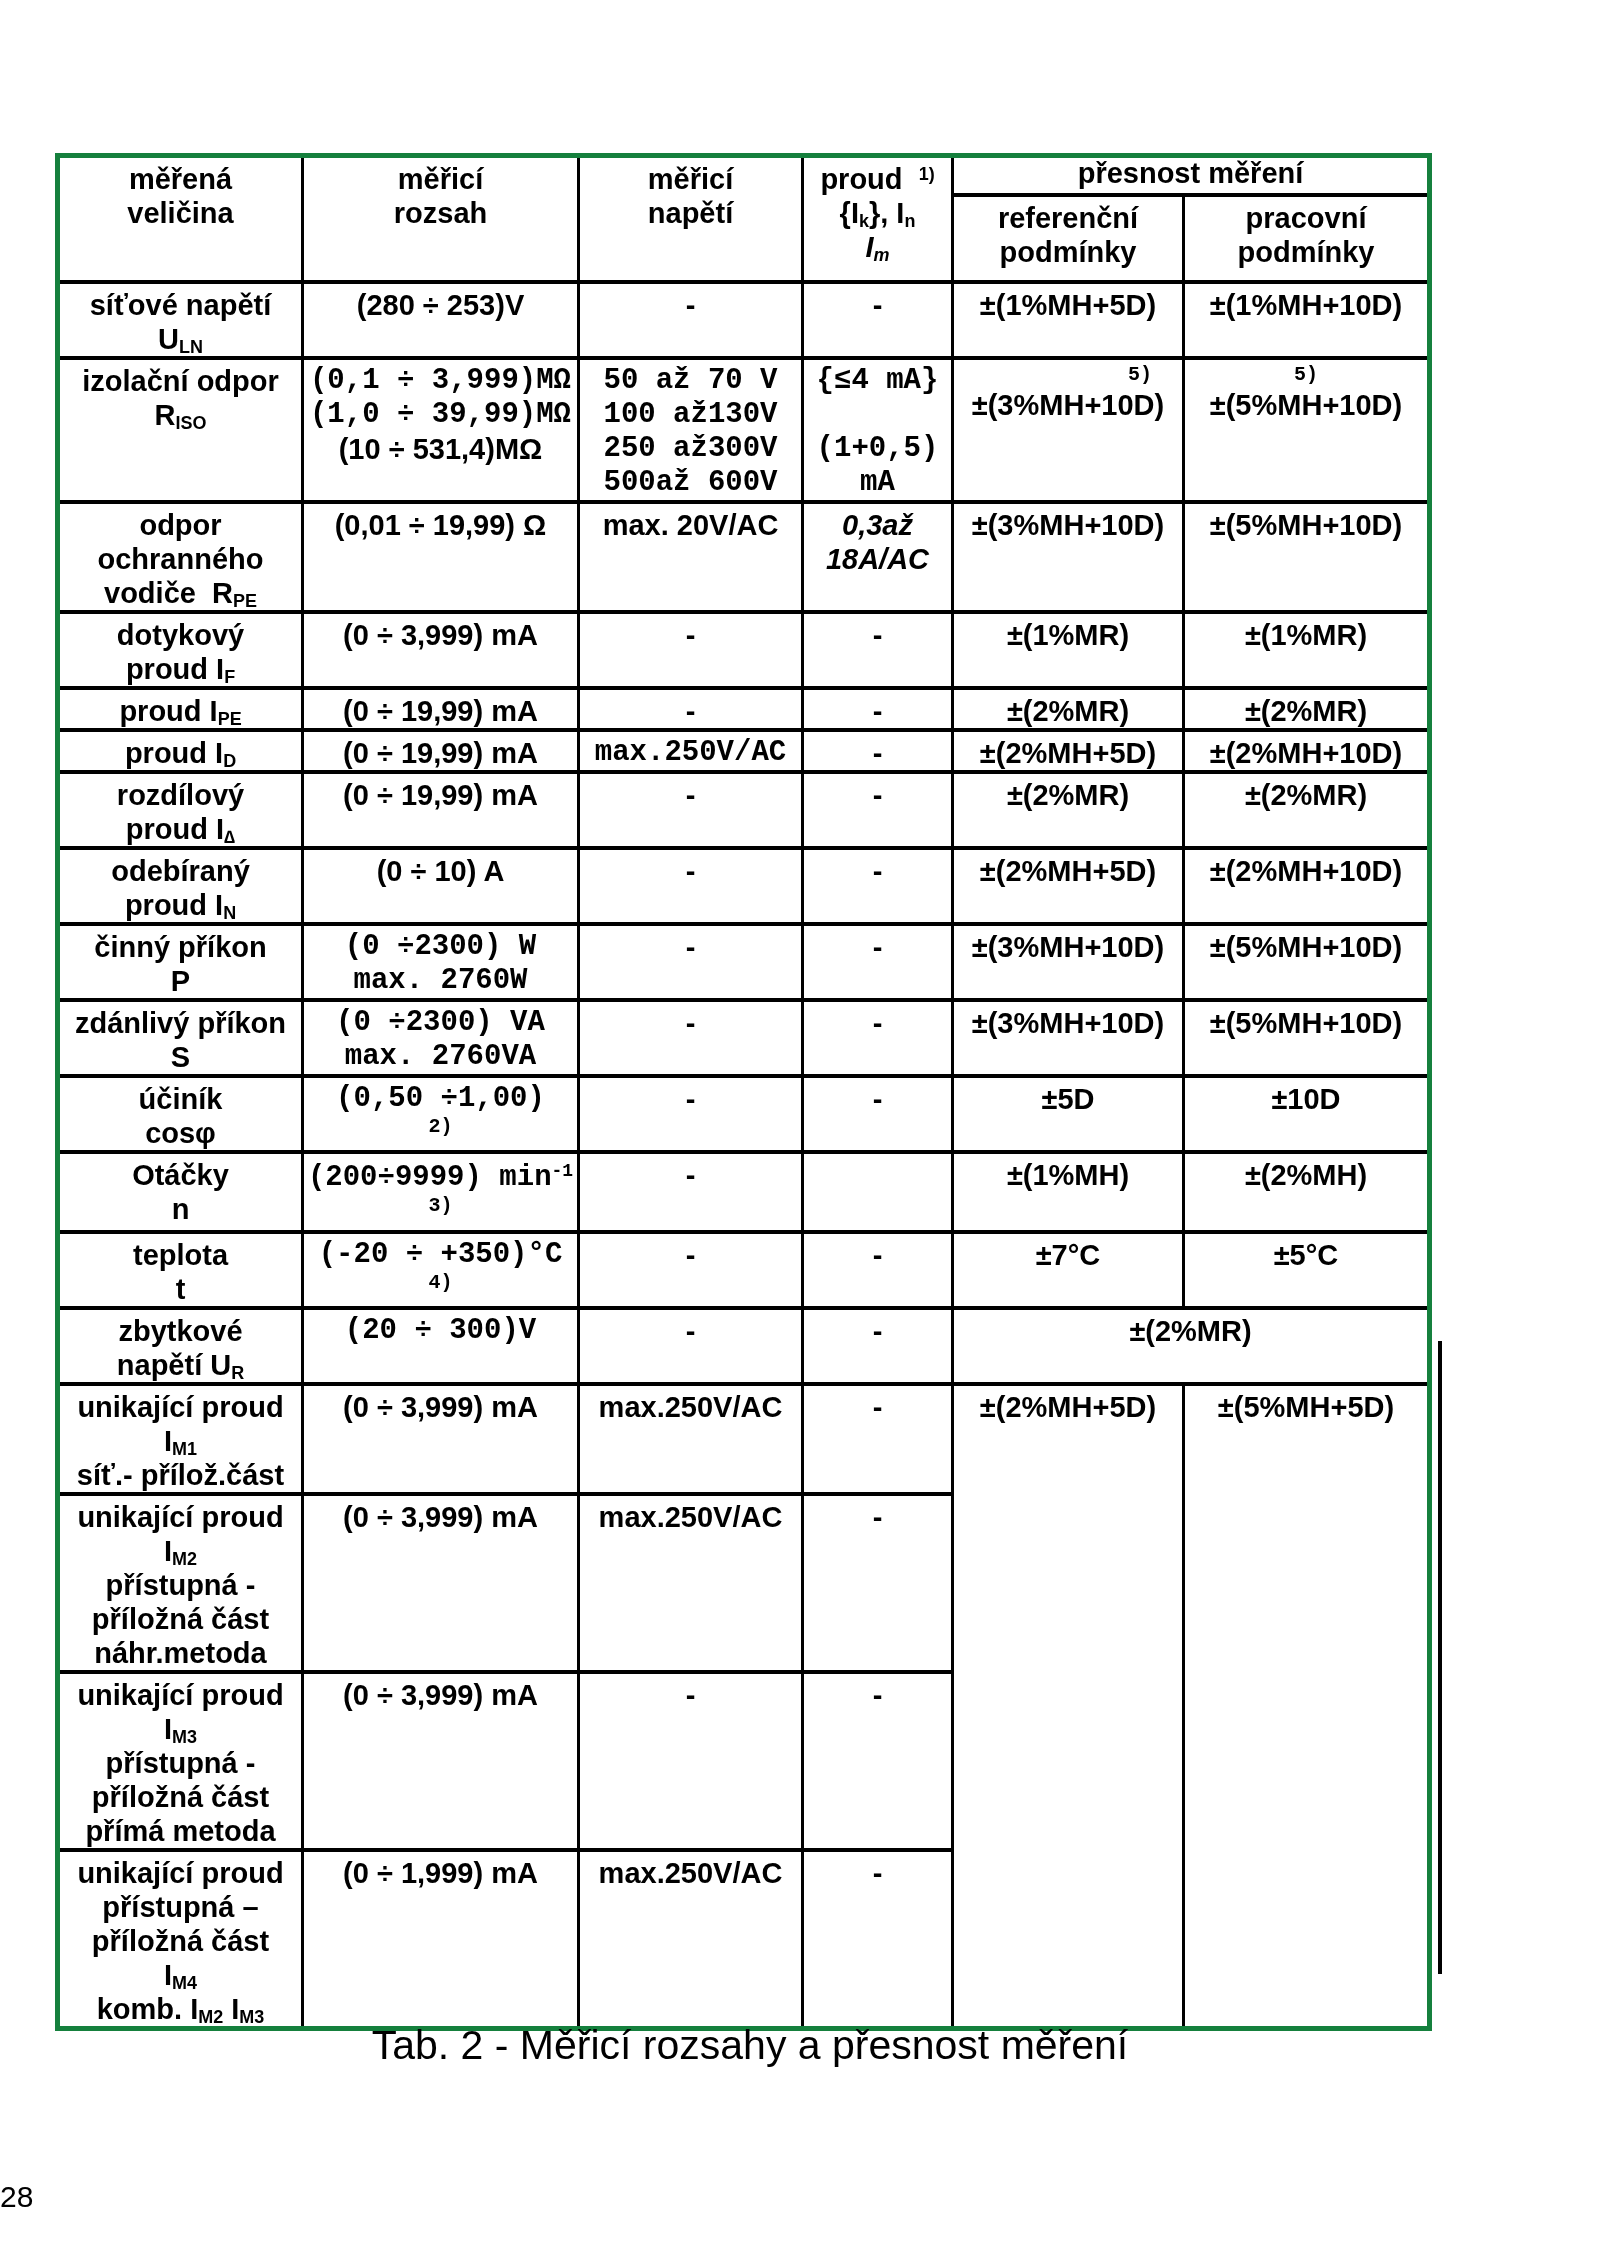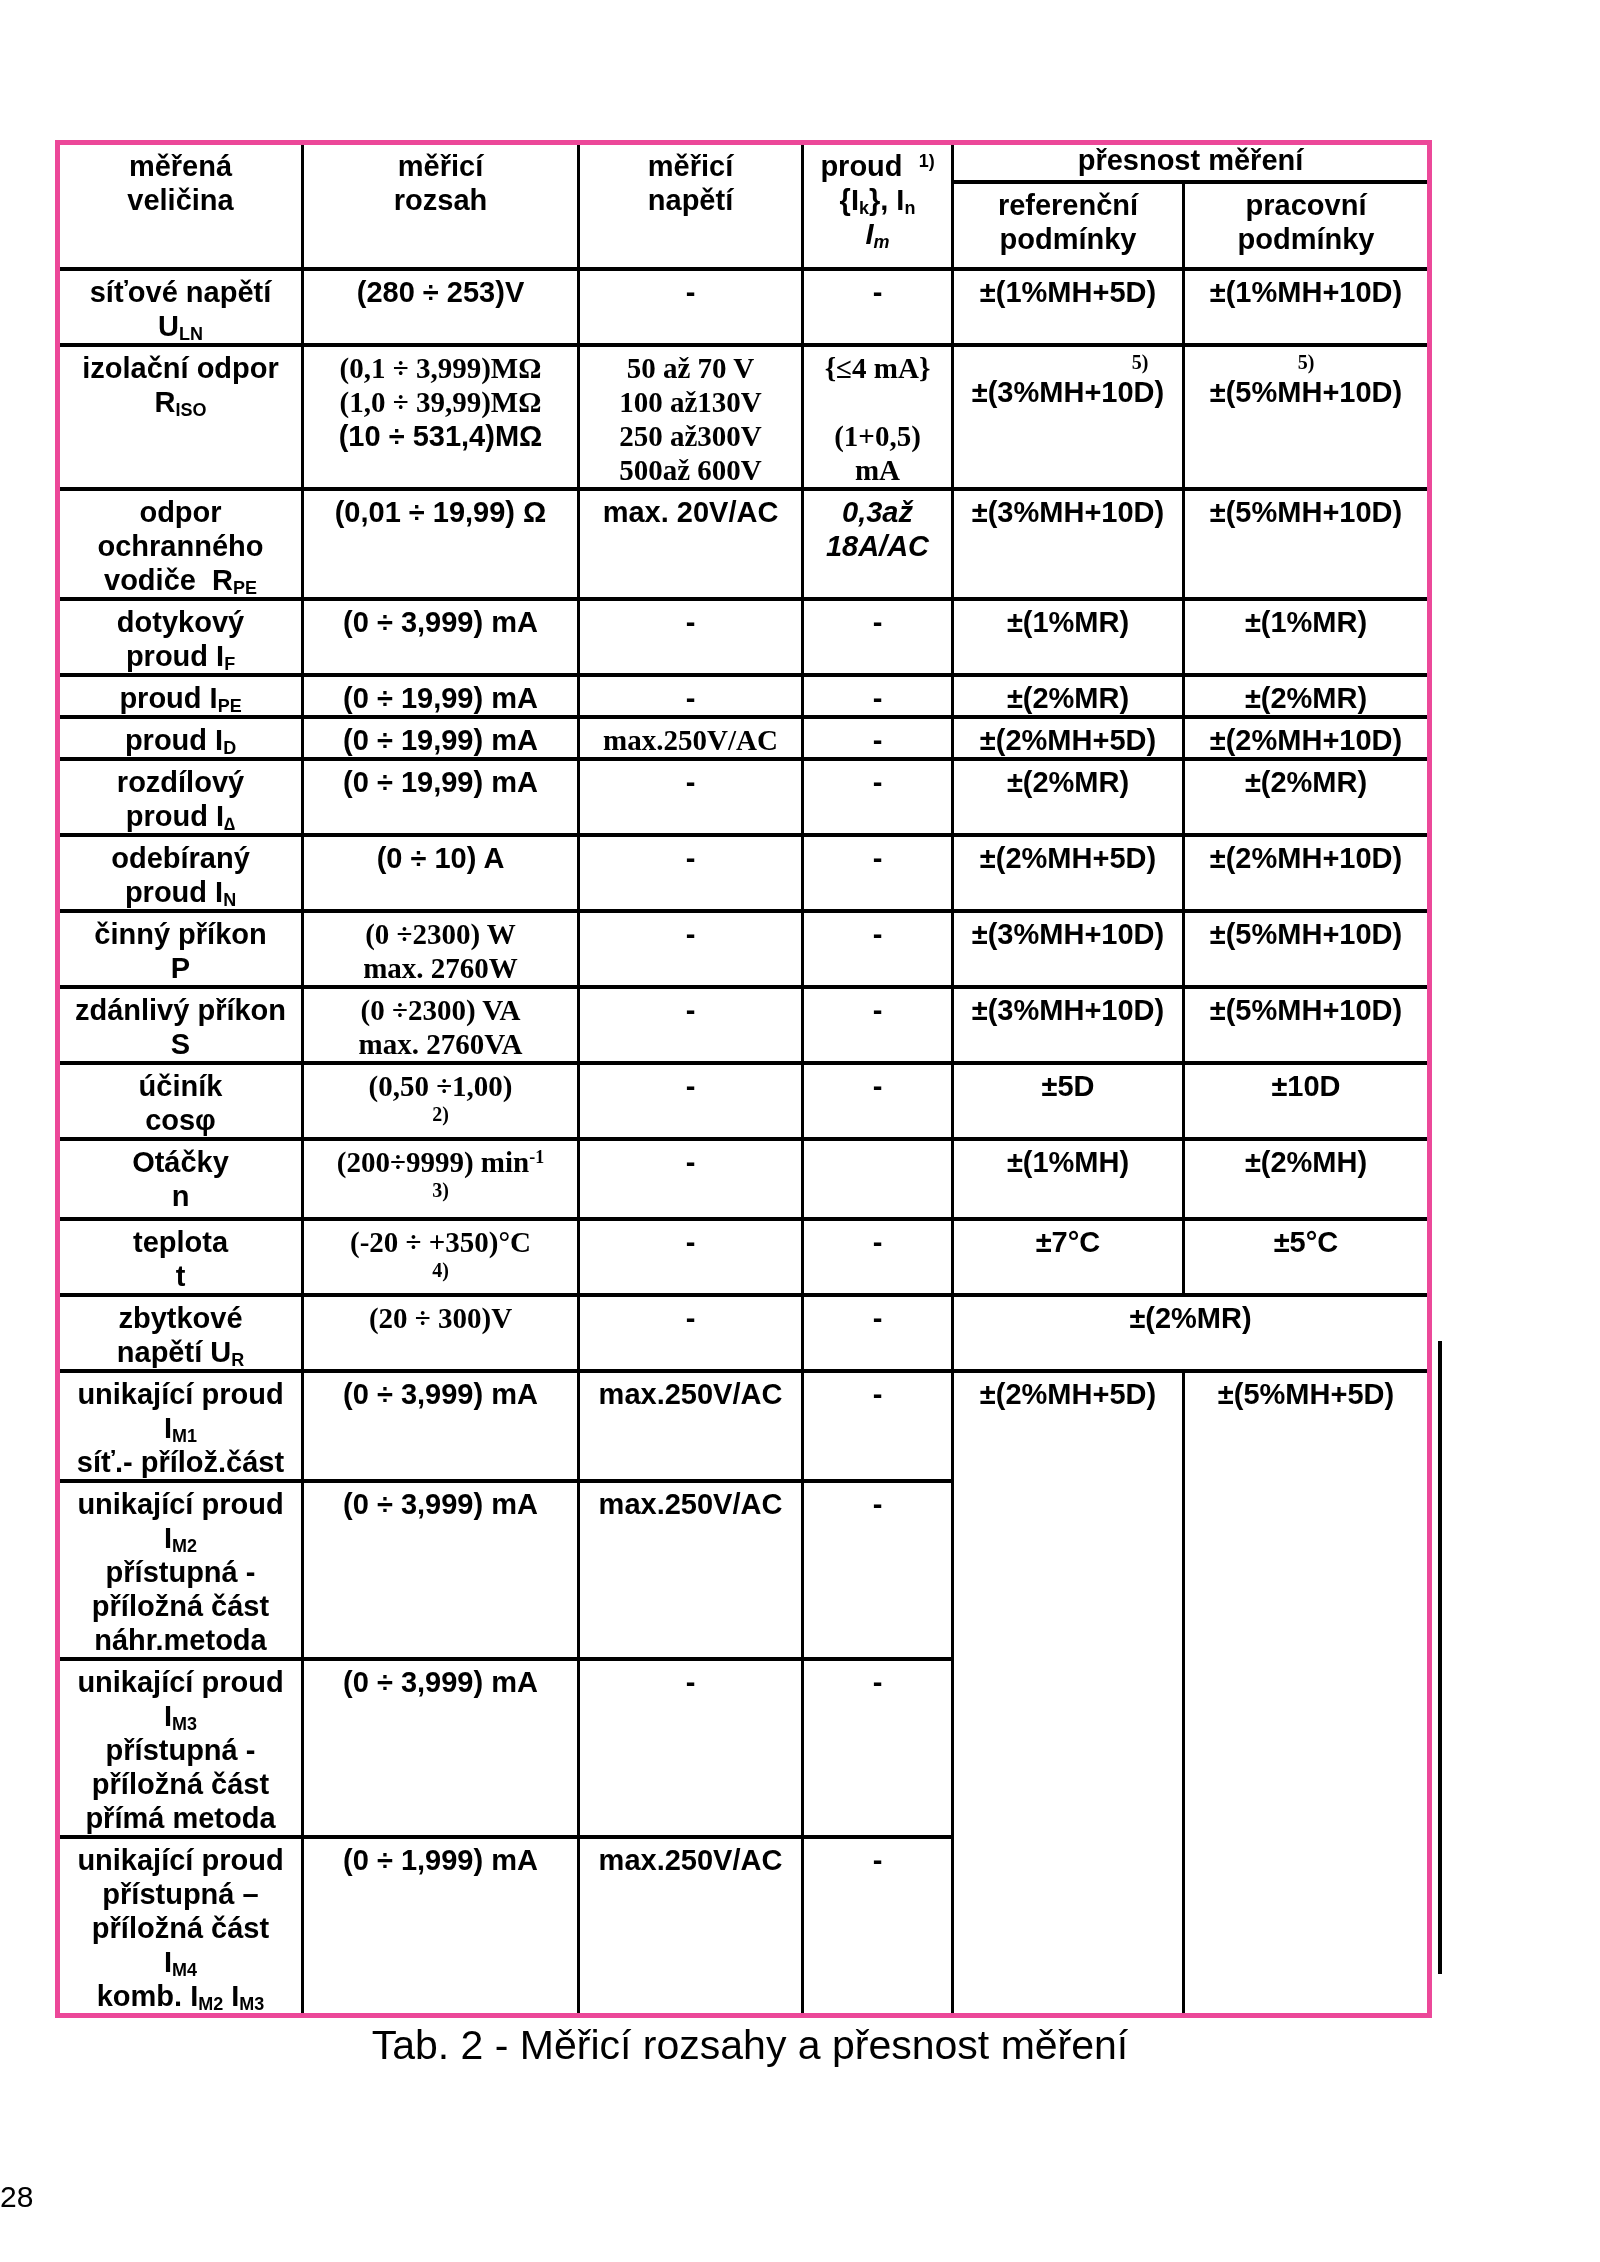--- a/index.html
+++ b/index.html
@@ -1,35 +1,35 @@
 <!DOCTYPE html>
 <html><head>
 <meta charset="utf-8">
 <style>
   html,body{margin:0;padding:0;background:#ffffff;}
   .page{
     position:relative;width:1600px;height:2262px;background:#ffffff;
     font-family:"Liberation Sans", sans-serif;color:#000;overflow:hidden;
   }
   table.meas{
-    position:absolute;left:55px;top:140px;
+    position:absolute;left:55px;top:153px;
     border-collapse:collapse;table-layout:fixed;
-    border:5px solid #ec4899;
+    border:5px solid #15803d;
   }
   table.meas th, table.meas td{
     border:3px solid #000;
     border-top-width:4px;border-bottom-width:4px;
     vertical-align:top;text-align:center;
     font-weight:bold;font-size:29px;line-height:34px;
     padding:4px 2px 0 2px;overflow:hidden;
   }
   tr.hr1 th.acc{line-height:28px;padding-top:1px;margin-top:35px;}
   .line{min-height:34px;}
   .line.mark{min-height:24px;font-size:20px;line-height:22px;}
-  .line.serif, .line .serif{font-family:Liberation Serif, serif;}
+  .line.serif, .line .serif{font-family:Liberation Mono, monospace;}
   .line.i, .line .i{font-style:italic;}
   .line.shift-r{position:relative;left:72px;}
   table.meas sub{font-size:0.62em;position:relative;top:0.22em;vertical-align:baseline;line-height:0;}
   table.meas sup{font-size:0.62em;position:relative;top:-0.48em;vertical-align:baseline;line-height:0;}
   td.merged-acc{vertical-align:top;padding-top:250px;}
   .caption{
     position:absolute;left:0;top:2022px;width:1500px;text-align:center;
     font-size:41px;font-weight:normal;
   }
   .pagenum{

